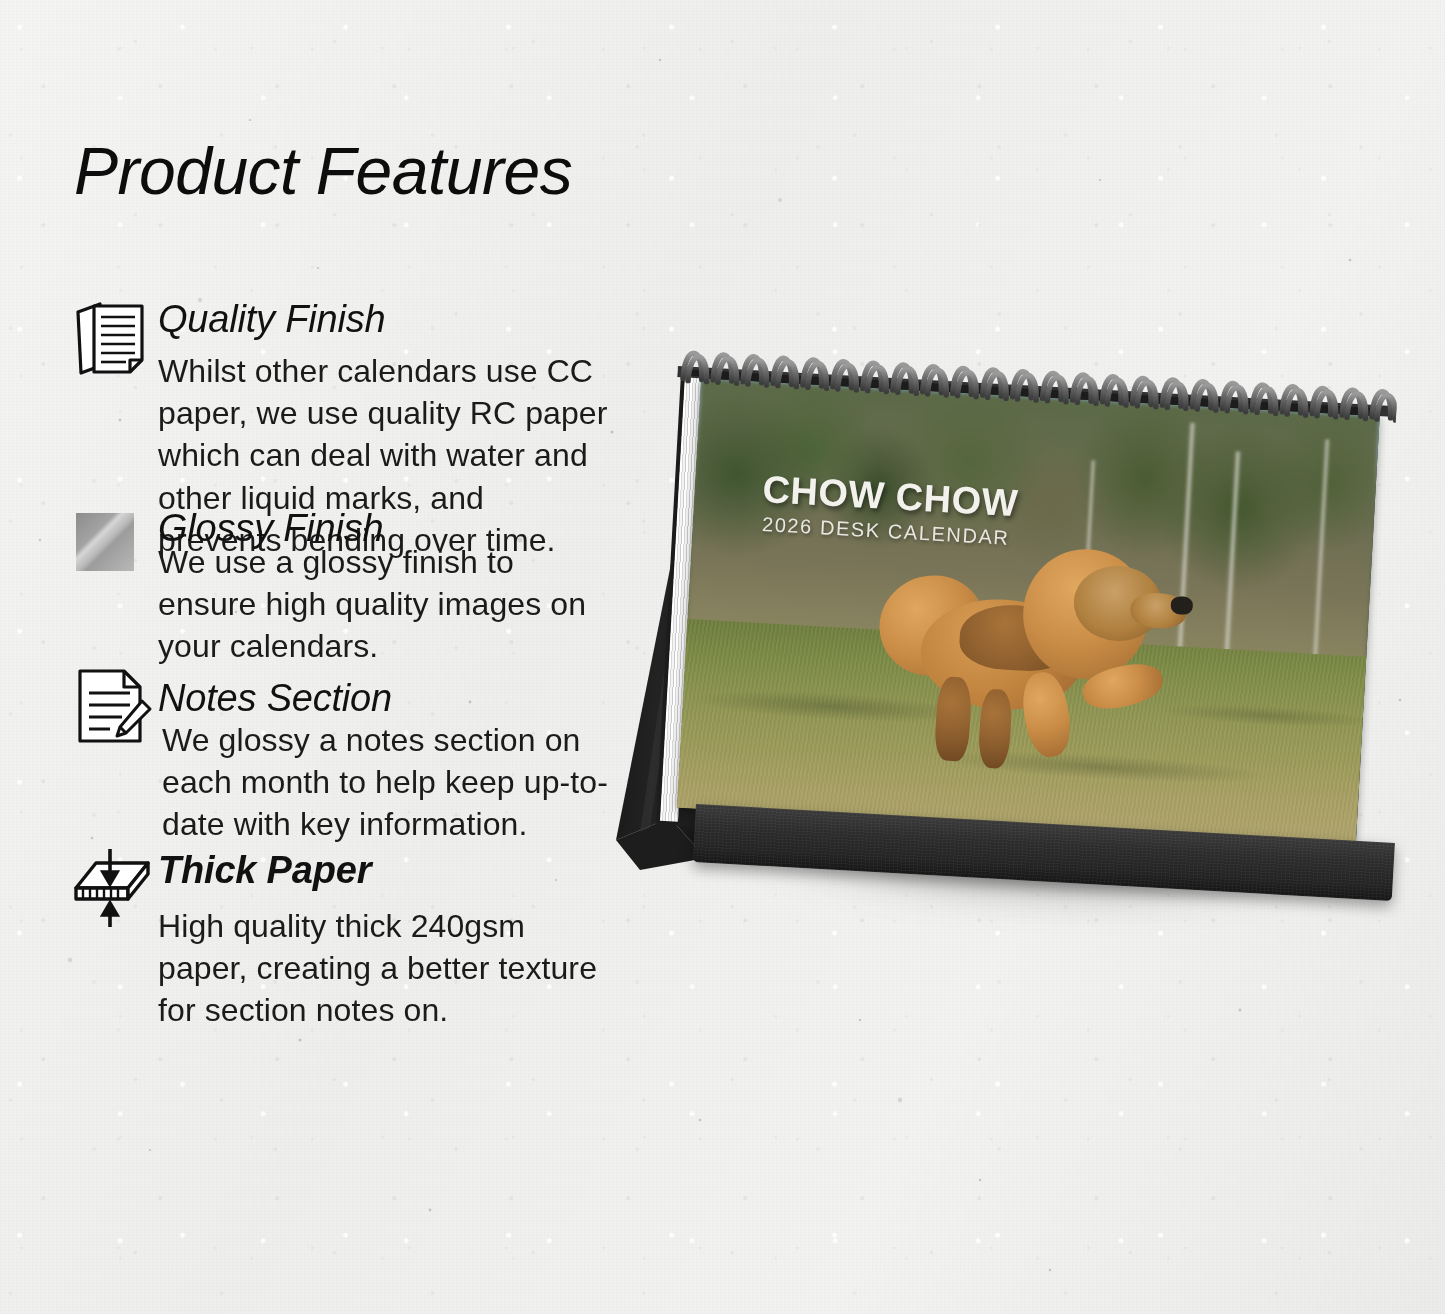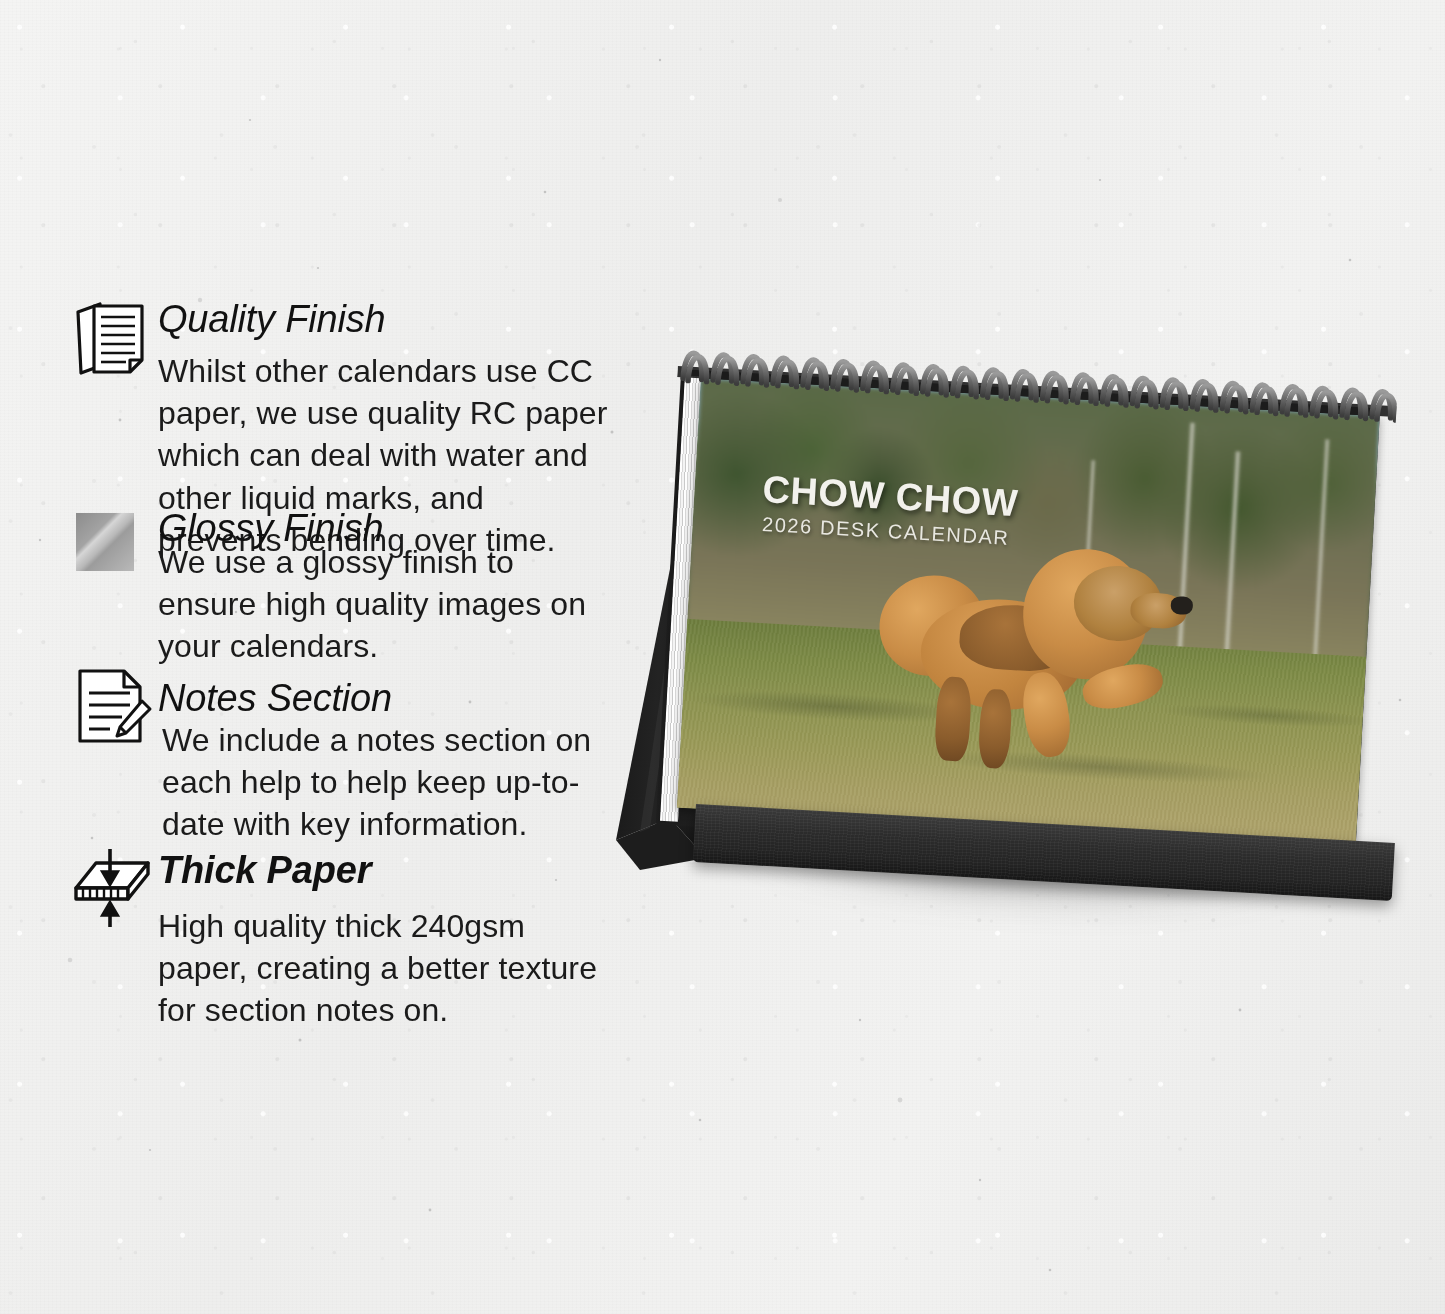--- a/index.html
+++ b/index.html
@@ -363,20 +363,21 @@
       <circle cx="520" cy="540" r="2.6"></circle>
     <circle cx="900" cy="1100" r="2.4"></circle>
       <circle cx="1300" cy="480" r="2.1"></circle>
     <circle cx="70" cy="960" r="2.3"></circle>
       <circle cx="780" cy="200" r="2.0"></circle>
   </g>
 </svg>
 
 <div id="content">
 
+  <div id="page-title">Product Features</div>
 
   <div class="feature" id="feature-0">
     <div class="feature-icon">
       <svg width="88" height="88" viewBox="0 0 88 88">
         <g fill="none" stroke="#111" stroke-width="3.2" stroke-linejoin="round">
           <path d="M8 16 L30 8 L30 70 L11 77 Z" fill="#fff"></path>
           <path d="M24 10 L72 10 L72 64 L60 76 L24 76 Z" fill="#fff"></path>
           <path d="M72 64 L60 64 L60 76" fill="none"></path>
         </g>
         <g stroke="#111" stroke-width="2.6" stroke-linecap="butt">
@@ -426,21 +427,21 @@
           <line x1="19" y1="54" x2="52" y2="54"></line>
           <line x1="19" y1="66" x2="40" y2="66"></line>
         </g>
         <g fill="#fff" stroke="#111" stroke-width="3" stroke-linejoin="round">
           <path d="M72 38 L80 46 L56 70 L47 73 L50 64 Z"></path>
           <path d="M50 64 L56 70" fill="none"></path>
         </g>
       </svg>
     </div>
     <div class="feature-heading">Notes Section</div>
-    <div class="feature-body">We include a notes section on each help to help keep up-to-date with key information.</div>
+    <div class="feature-body">We glossy a notes section on each month to help keep up-to-date with key information.</div>
   </div>
 
   <div class="feature" id="feature-3">
     <div class="feature-icon">
       <svg width="88" height="88" viewBox="0 0 88 88">
         <g fill="#fff" stroke="#111" stroke-width="3.4" stroke-linejoin="round">
           <path d="M6 45 L26 20 L78 20 L58 45 Z"></path>
           <path d="M6 45 L6 56 L58 56 L58 45 Z"></path>
           <path d="M58 45 L78 20 L78 31 L58 56 Z"></path>
         </g>

